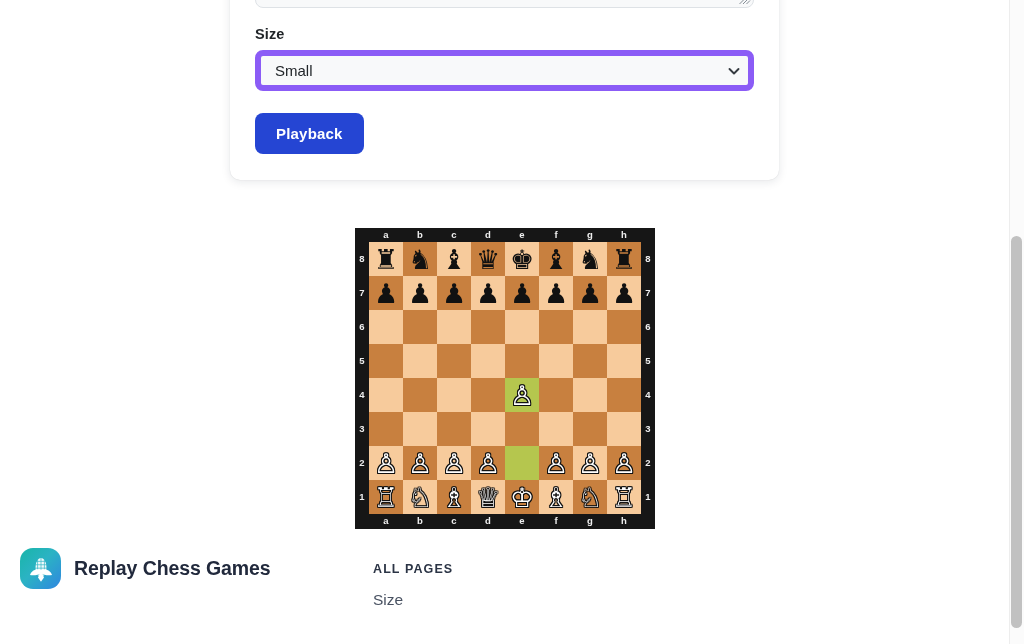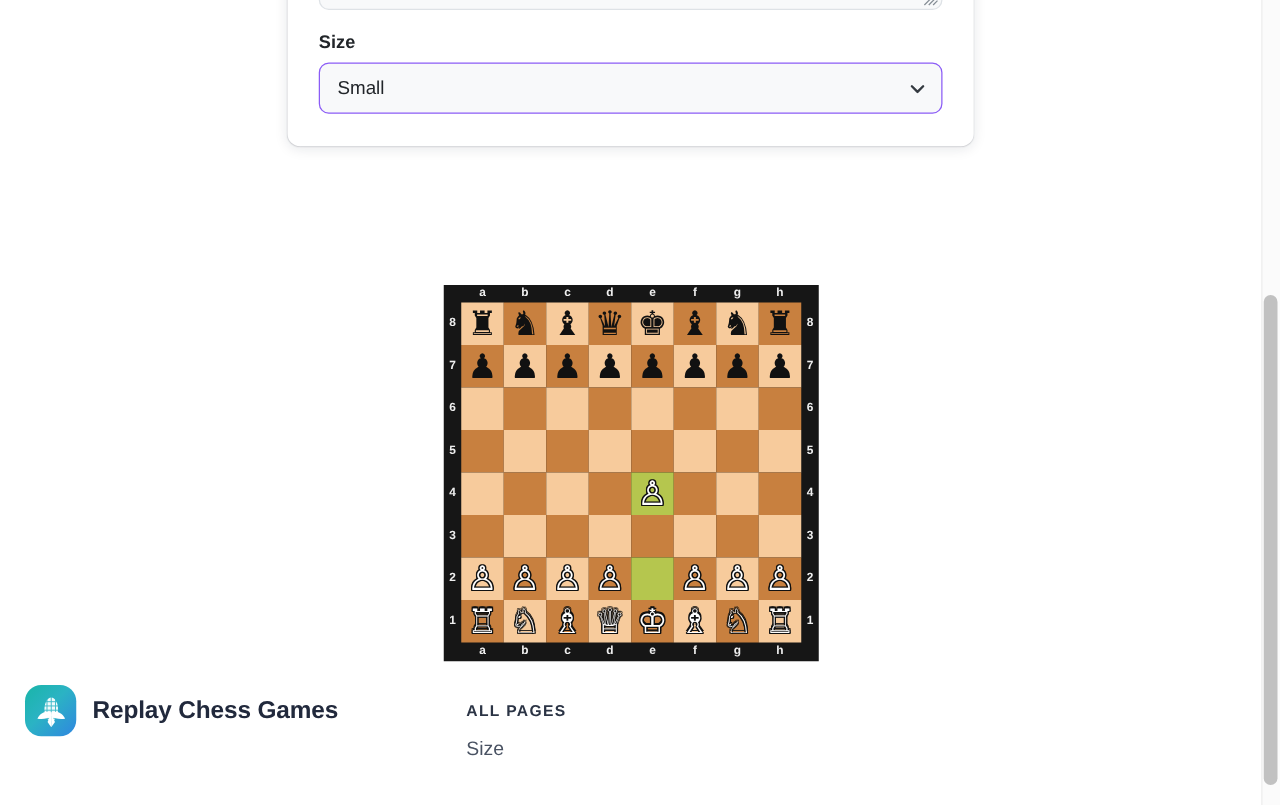--- a/index.html
+++ b/index.html
@@ -94,21 +94,21 @@
   .select-wrap {
     position: relative;
     width: 499px;
   }
   select.size-select {
     -webkit-appearance: none;
     appearance: none;
     width: 499px;
     height: 41px;
     background: #f8f9fa;
-    border: 1px solid #8b5cf6;
+    border: 6px solid #8b5cf6;
     border-radius: 8px;
     padding: 0 34px 0 14px;
     font-family: "Liberation Sans", sans-serif;
     font-size: 15px;
     color: #212529;
     outline: none;
   }
   .chev {
     position: absolute;
     right: 13px; top: 50%;
@@ -271,20 +271,21 @@
         <div class="select-wrap">
           <select class="size-select" id="size-select"><option value="Small">Small</option><option value="Medium">Medium</option><option value="Large">Large</option></select>
           <span class="chev">
             <svg viewBox="0 0 14 14" width="14" height="14">
               <path d="M2.5 5 L7 9.5 L11.5 5" stroke="#343a40" stroke-width="1.9" fill="none" stroke-linecap="round" stroke-linejoin="round"></path>
             </svg>
           </span>
         </div>
       </div>
 
+      <button class="playback">Playback</button>
     </div>
 
     <div class="board-outer">
       <div class="file-row top" id="files-top">
           <span>a</span>
           <span>b</span>
           <span>c</span>
           <span>d</span>
           <span>e</span>
           <span>f</span>

